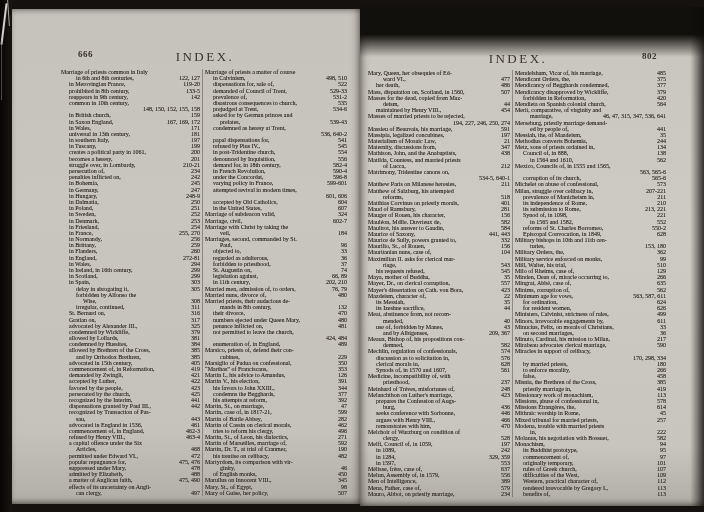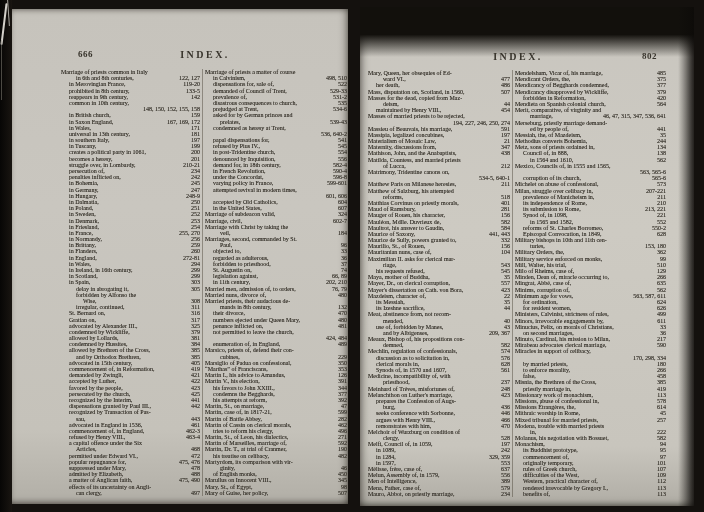--- a/index.html
+++ b/index.html
@@ -8,21 +8,21 @@
     background:#14110e;
     font-family:"Liberation Serif","DejaVu Serif",serif;
   }
   .scan{position:absolute;inset:0;}
   
   .edge-left{position:absolute;left:0;top:0;width:12px;height:512px;background:linear-gradient(90deg,#070605,#191511);}
   .streak1{position:absolute;left:3px;top:3px;width:2px;height:42px;background:#e9e6df;transform:rotate(7deg);border-radius:2px;opacity:.9;}
   .streak2{position:absolute;left:8px;top:0;width:1px;height:26px;background:#cfccc4;transform:rotate(-4deg);opacity:.8;}
   .streak3{position:absolute;left:1px;top:40px;width:1px;height:60px;background:#8d897f;opacity:.5;}
 
-  .page{position:absolute;color:#38342c;}
+  .page{position:absolute;color:#38342c;padding-left:12px;}
   .page-left{
     left:12px;top:9px;width:336px;height:495px;
     background:linear-gradient(180deg,#c6c3bc 0%,#c9c6bf 40%,#c5c2ba 85%,#b4b1a9 98%);
     box-shadow:inset -5px 0 8px -4px rgba(20,16,10,.55), inset 0 -5px 7px -4px rgba(20,16,10,.6), inset 0 4px 6px -4px rgba(20,16,10,.5);
   }
   .page-right{
     left:360px;top:7px;width:334px;height:499px;
     background:linear-gradient(180deg,#c9c6bf 0%,#cdcac2 45%,#c8c5bd 88%,#b2afa7 99%);
     box-shadow:inset 6px 0 9px -5px rgba(20,16,10,.6), inset -8px 0 10px -5px rgba(20,16,10,.65), inset 0 -5px 7px -4px rgba(20,16,10,.55);
   }
@@ -30,21 +30,21 @@
     background:linear-gradient(180deg,#12100c 0%,#12100c 55%,rgba(18,16,12,0) 100%);}
   .shade-right{position:absolute;top:0;right:0;bottom:0;width:16px;
     background:linear-gradient(270deg,rgba(12,10,8,.75),rgba(12,10,8,0));}
 
   .running-head{position:absolute;left:0;right:0;height:12px;}
   .page-left .running-head{top:40px;}
   .page-right .running-head{top:44px;}
   .pagenum{position:absolute;font-size:9px;font-weight:bold;letter-spacing:.5px;}
   .page-left .pagenum{left:66px;}
   .page-right .pagenum{left:282px;}
-  .head-title{position:absolute;font-size:10px;letter-spacing:2.5px;font-weight:bold;}
+  .head-title{position:absolute;font-size:13px;letter-spacing:2.5px;font-weight:normal;}
   .page-left .head-title{left:48px;width:290px;text-align:center;}
   .page-right .head-title{left:8px;width:300px;text-align:center;}
 
   .textblock{position:absolute;display:flex;}
   .page-left .textblock{left:49px;top:60px;width:286px;}
   .page-right .textblock{left:8px;top:63px;width:298px;}
   .colrule{width:1px;background:rgba(70,64,52,.45);margin:0 2px;}
   .col{overflow:hidden;}
   .page-left .col:first-child{width:139px;}
   .page-left .col:last-child{width:142px;}

